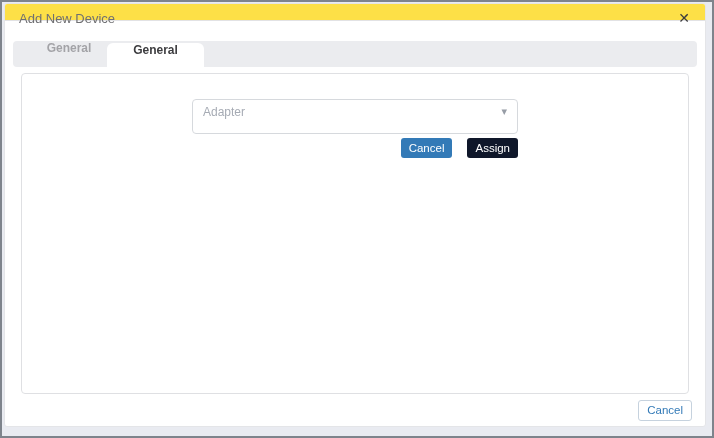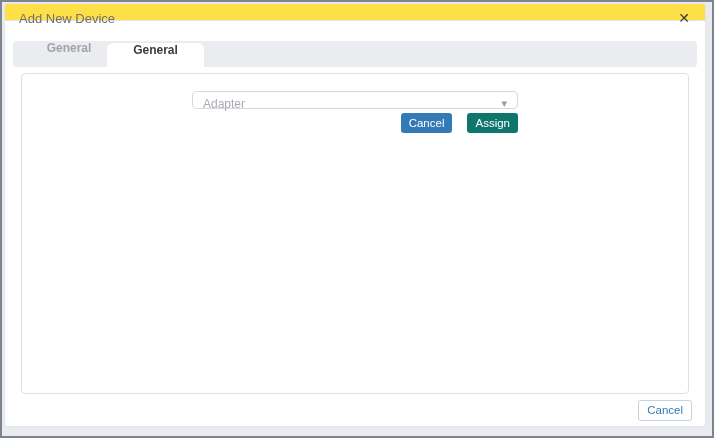--- a/index.html
+++ b/index.html
@@ -76,22 +76,22 @@
   
   .content-panel {
     position: absolute;
     left: 16px; right: 16px; top: 69px; bottom: 32px;
     background: #ffffff;
     border: 1px solid #dfe0e3;
     border-radius: 4px;
   }
   .dropdown {
     position: relative;
-    width: 326px; height: 18px;
-    margin: 17px auto 0 auto;
+    width: 326px; height: 35px;
+    margin: 25px auto 0 auto;
     border: 1px solid #d6d9dd;
     border-radius: 4px;
     background: #ffffff;
     cursor: pointer;
   }
   .dropdown-placeholder {
     position: absolute; left: 10px; top: 0;
     line-height: 24px;
     font-size: 12px;
     color: #a6abb4;
@@ -118,21 +118,21 @@
     font-size: 11.5px;
     line-height: 20px;
     cursor: pointer;
     margin-left: 8px;
   }
   .btn-primary {
     background: #337ab7;
     color: #ffffff;
   }
   .btn-disabled {
-    background: #0f766e;
+    background: #0f172a;
     color: #ffffff;
   }
   
   .modal-footer {
     position: absolute;
     right: 13px; bottom: 5px;
     display: flex;
     gap: 7px;
   }
   .btn-footer { height: 21px; line-height: 19px; font-size: 11.5px; }

